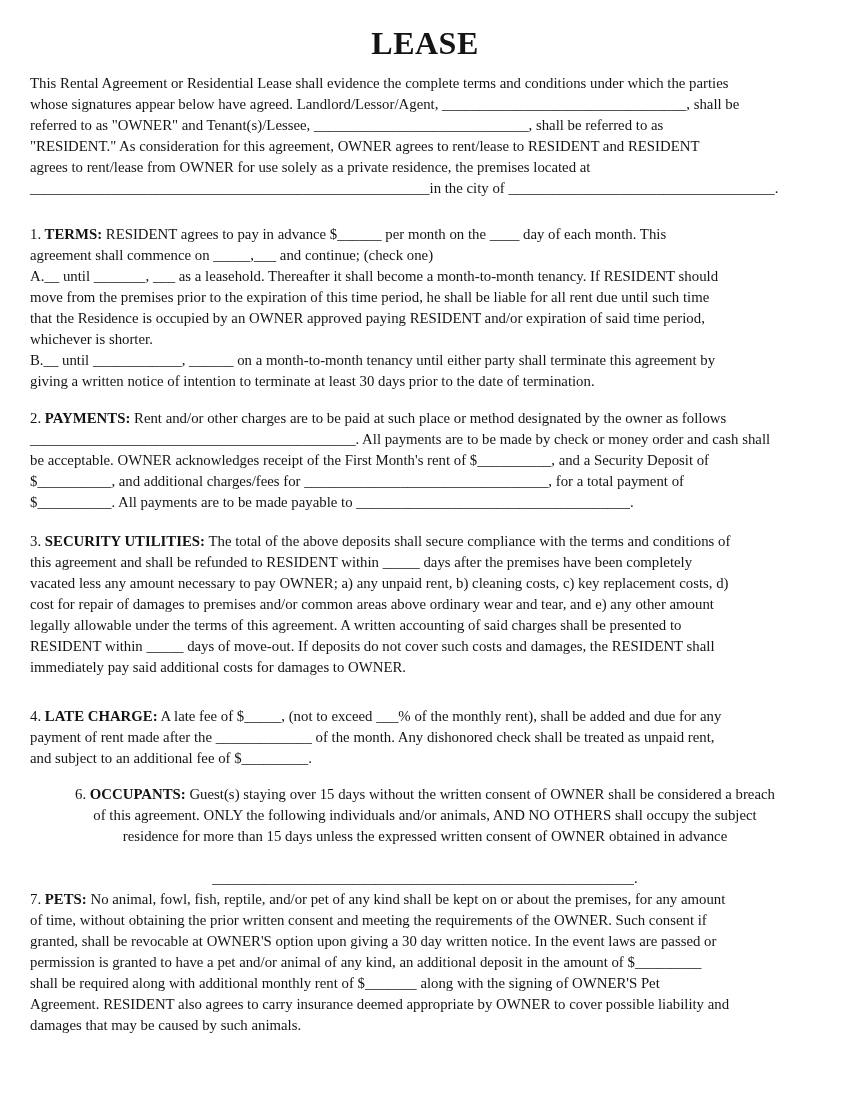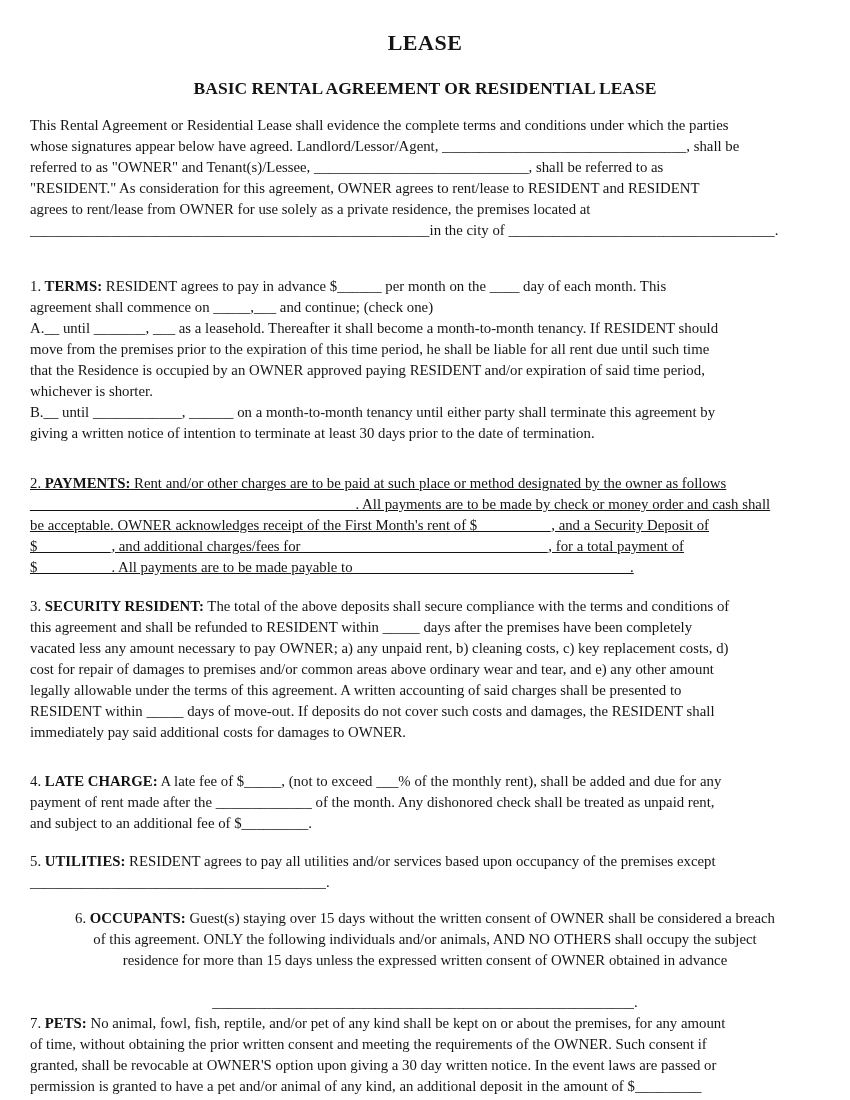--- a/index.html
+++ b/index.html
@@ -8,56 +8,55 @@
     height: 1100px;
     box-sizing: border-box;
     padding: 30px 30px 0 30px;
     background: #ffffff;
     color: #141414;
     font-family: "Liberation Serif", "DejaVu Serif", serif;
     overflow: hidden;
   }
   .doc-title {
     margin: 0;
-    font-size: 22px;
+    font-size: 32px;
     line-height: 26px;
     font-weight: bold;
     text-align: center;
     letter-spacing: 0.5px;
   }
   .doc-subtitle {
     margin: 23px 0 0 0;
     font-size: 17.5px;
     line-height: 19px;
     font-weight: bold;
     text-align: center;
   }
   .para {
     margin: 0;
     font-size: 14.8px;
     line-height: 21px;
     white-space: pre-wrap;
     word-break: normal;
   }
   .intro  { margin-top: 17px; }
-  .sec-1  { margin-top: 35px; }
-  .sec-2  { margin-top: 29px; text-decoration: underline; }
+  .sec-1  { margin-top: 25px; }
+  .sec-2  { margin-top: 16px; }
   .sec-3  { margin-top: 18px; }
   .sec-4  { margin-top: 28px; }
   .sec-5  { margin-top: 17px; }
   .sec-6  { margin-top: 15px; text-align: center; }
   .sec-7  { }
   .sec-title { font-weight: bold; }
 </style>
 </head>
 <body>
 
 <div class="page">
   <h1 class="doc-title">LEASE</h1>
-  <h2 class="doc-subtitle">BASIC RENTAL AGREEMENT OR RESIDENTIAL LEASE</h2>
 
   <p class="para intro">This Rental Agreement or Residential Lease shall evidence the complete terms and conditions under which the parties
 whose signatures appear below have agreed. Landlord/Lessor/Agent, _________________________________, shall be
 referred to as "OWNER" and Tenant(s)/Lessee, _____________________________, shall be referred to as
 "RESIDENT." As consideration for this agreement, OWNER agrees to rent/lease to RESIDENT and RESIDENT
 agrees to rent/lease from OWNER for use solely as a private residence, the premises located at
 ______________________________________________________in the city of ____________________________________.</p>
 
   <p class="para sec-1"><span class="sec-num">1.</span><span class="sec-title"> TERMS:</span><span class="sec-body"> RESIDENT agrees to pay in advance $______ per month on the ____ day of each month. This
 agreement shall commence on _____,___ and continue; (check one)
@@ -67,34 +66,32 @@
 whichever is shorter.
 B.__ until ____________, ______ on a month-to-month tenancy until either party shall terminate this agreement by
 giving a written notice of intention to terminate at least 30 days prior to the date of termination.</span></p>
 
   <p class="para sec-2"><span class="sec-num">2.</span><span class="sec-title"> PAYMENTS:</span><span class="sec-body"> Rent and/or other charges are to be paid at such place or method designated by the owner as follows
 ____________________________________________. All payments are to be made by check or money order and cash shall
 be acceptable. OWNER acknowledges receipt of the First Month's rent of $__________, and a Security Deposit of
 $__________, and additional charges/fees for _________________________________, for a total payment of
 $__________. All payments are to be made payable to _____________________________________.</span></p>
 
-  <p class="para sec-3"><span class="sec-num">3.</span><span class="sec-title"> SECURITY RESIDENT:</span><span class="sec-body"> The total of the above deposits shall secure compliance with the terms and conditions of
+  <p class="para sec-3"><span class="sec-num">3.</span><span class="sec-title"> SECURITY UTILITIES:</span><span class="sec-body"> The total of the above deposits shall secure compliance with the terms and conditions of
 this agreement and shall be refunded to RESIDENT within _____ days after the premises have been completely
 vacated less any amount necessary to pay OWNER; a) any unpaid rent, b) cleaning costs, c) key replacement costs, d)
 cost for repair of damages to premises and/or common areas above ordinary wear and tear, and e) any other amount
 legally allowable under the terms of this agreement. A written accounting of said charges shall be presented to
 RESIDENT within _____ days of move-out. If deposits do not cover such costs and damages, the RESIDENT shall
 immediately pay said additional costs for damages to OWNER.</span></p>
 
   <p class="para sec-4"><span class="sec-num">4.</span><span class="sec-title"> LATE CHARGE:</span><span class="sec-body"> A late fee of $_____, (not to exceed ___% of the monthly rent), shall be added and due for any
 payment of rent made after the _____________ of the month. Any dishonored check shall be treated as unpaid rent,
 and subject to an additional fee of $_________.</span></p>
 
-  <p class="para sec-5"><span class="sec-num">5.</span><span class="sec-title"> UTILITIES:</span><span class="sec-body"> RESIDENT agrees to pay all utilities and/or services based upon occupancy of the premises except
-________________________________________.</span></p>
 
   <p class="para sec-6"><span class="sec-num">6.</span><span class="sec-title"> OCCUPANTS:</span><span class="sec-body"> Guest(s) staying over 15 days without the written consent of OWNER shall be considered a breach
 of this agreement. ONLY the following individuals and/or animals, AND NO OTHERS shall occupy the subject
 residence for more than 15 days unless the expressed written consent of OWNER obtained in advance
 
 _________________________________________________________.</span></p>
 
   <p class="para sec-7"><span class="sec-num">7.</span><span class="sec-title"> PETS:</span><span class="sec-body"> No animal, fowl, fish, reptile, and/or pet of any kind shall be kept on or about the premises, for any amount
 of time, without obtaining the prior written consent and meeting the requirements of the OWNER. Such consent if
 granted, shall be revocable at OWNER'S option upon giving a 30 day written notice. In the event laws are passed or

